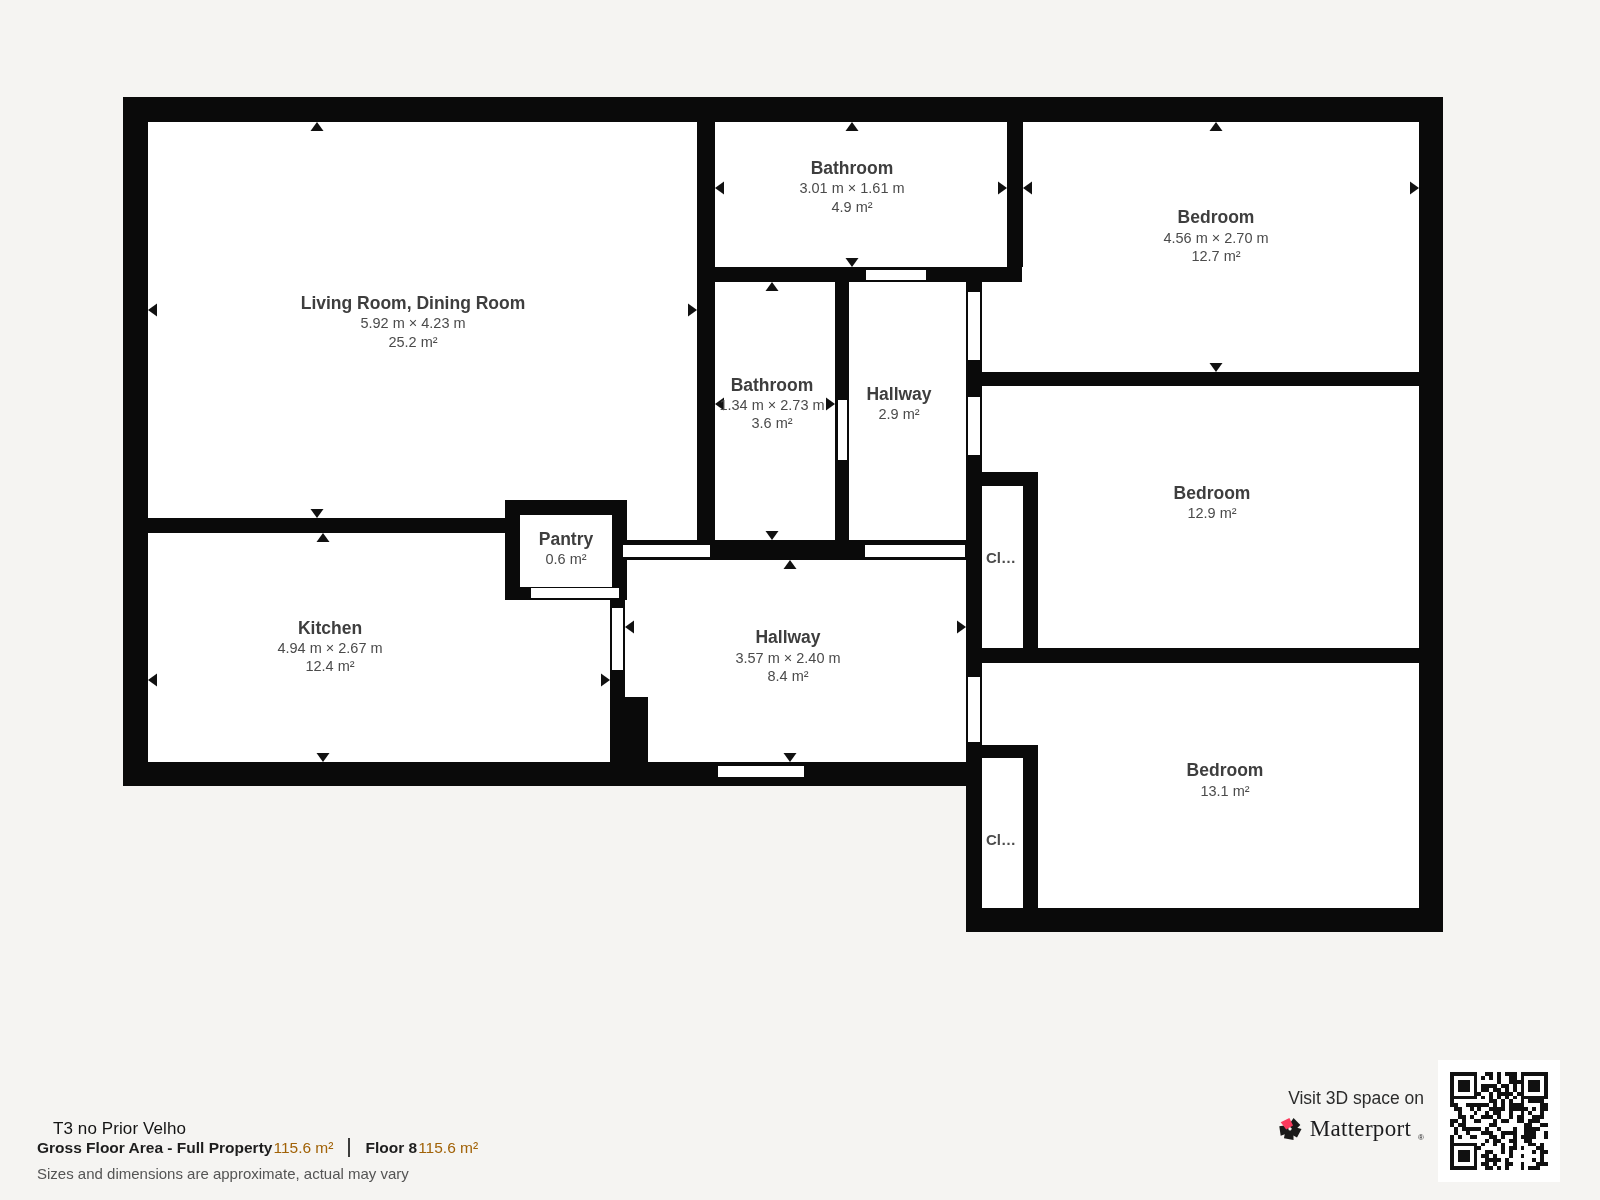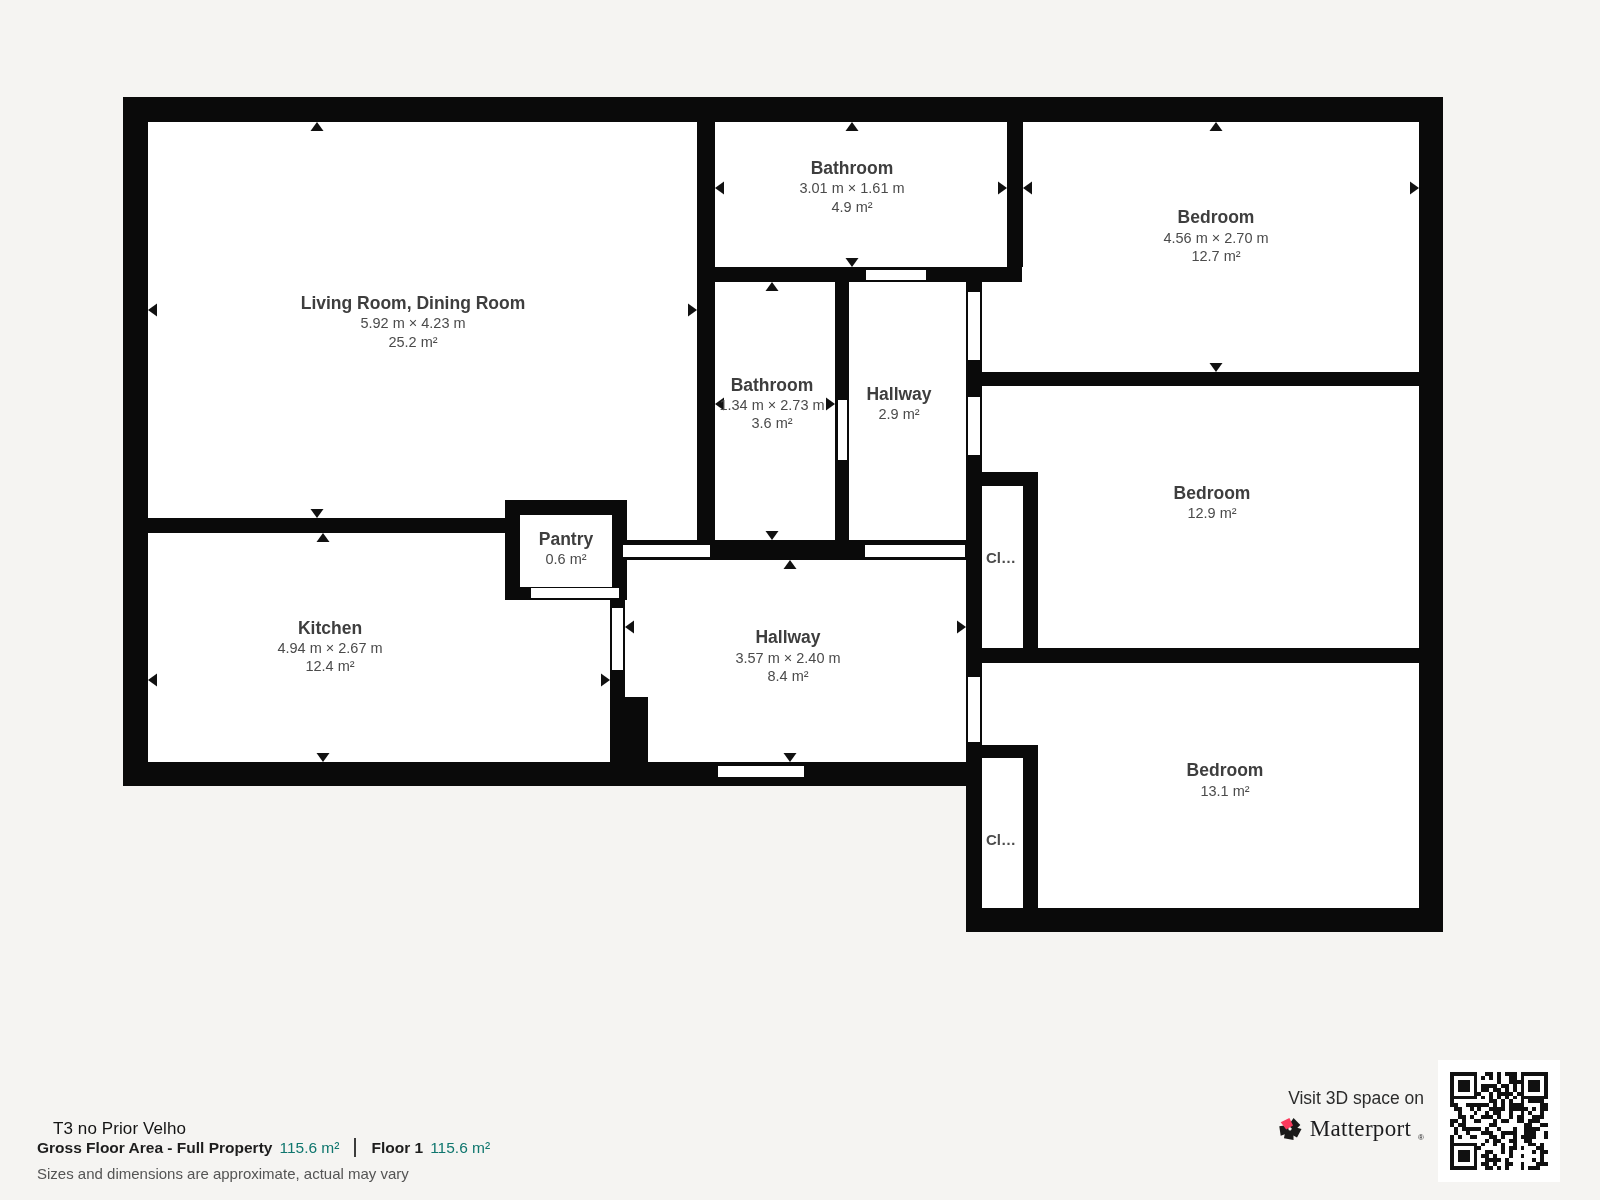--- a/index.html
+++ b/index.html
@@ -23,21 +23,21 @@
   .report-bar-label{font-size:15px;font-weight:bold;letter-spacing:.1px;}
   .prop-title{
     position:absolute;left:37px;top:1103px;margin:16px;
     font-size:17px;font-weight:normal;color:#141414;letter-spacing:.1px;
   }
   .stats-line{
     position:absolute;left:37px;top:1138px;
     font-size:15.5px;color:#2e2e2e;display:flex;align-items:flex-end;
   }
   .stats-line b{color:#1d1d1d;}
-  .stat-value{margin-left:7px;color:#0f766e;}
+  .stat-value{margin-left:1px;color:#a16207;}
   .vdiv{display:inline-block;width:2px;height:19px;background:#3c3c3c;margin:0 15px;}
   .disclaimer{
     position:absolute;left:37px;top:1165px;
     font-size:15px;color:#545454;
   }
   .cta{position:absolute;right:176px;top:1088px;text-align:right;}
   .cta-visit{font-size:17.5px;color:#2c2c2c;}
   .brand-row{margin-top:7px;display:flex;align-items:flex-end;justify-content:flex-end;gap:7px;}
   .wordmark{
     font-family:"Liberation Serif", serif;font-size:23px;color:#1c1c1e;letter-spacing:.3px;
@@ -196,21 +196,21 @@
     </g>
   </svg>
 
 
   <h1 class="prop-title">T3 no Prior Velho</h1>
 
   <div class="stats-line">
     <b>Gross Floor Area - Full Property</b>
     <span class="stat-value">115.6 m²</span>
     <span class="vdiv"></span>
-    <b>Floor 1</b>
+    <b>Floor 8</b>
     <span class="stat-value">115.6 m²</span>
   </div>
 
   <div class="disclaimer">Sizes and dimensions are approximate, actual may vary</div>
 
   <div class="cta">
     <div class="cta-visit">Visit 3D space on</div>
     <div class="brand-row">
       <svg width="26" height="26" viewBox="-13 -13 26 26">
         <g>

